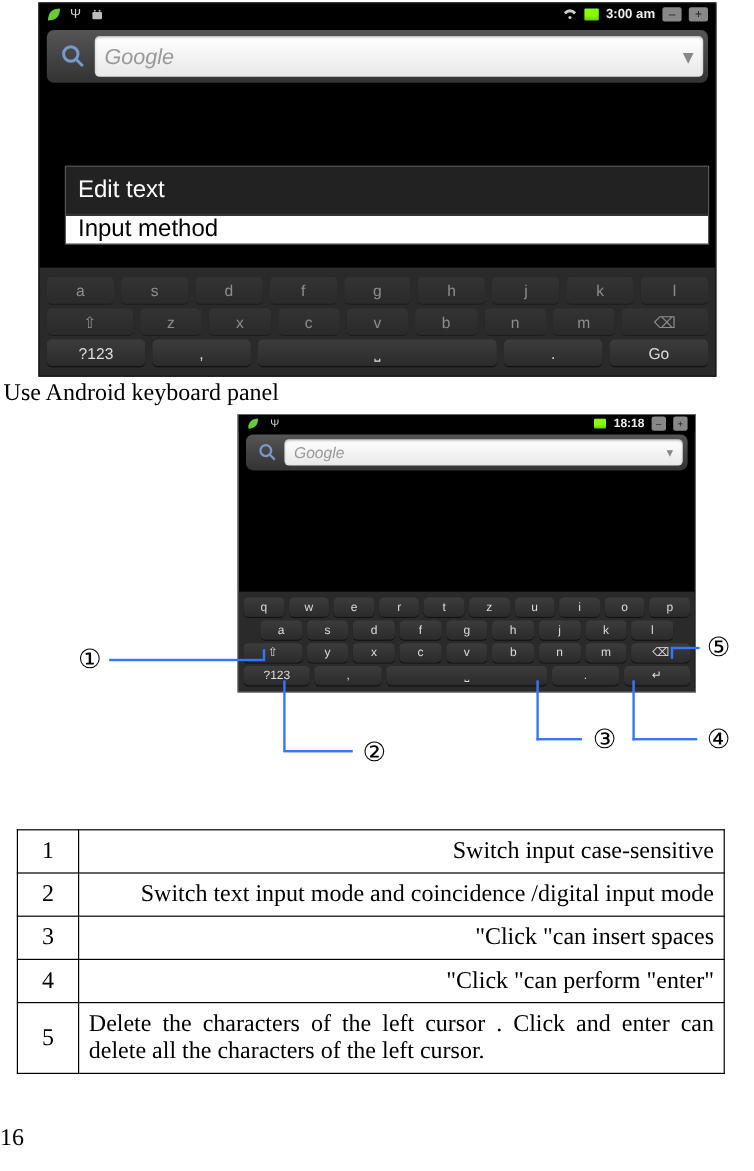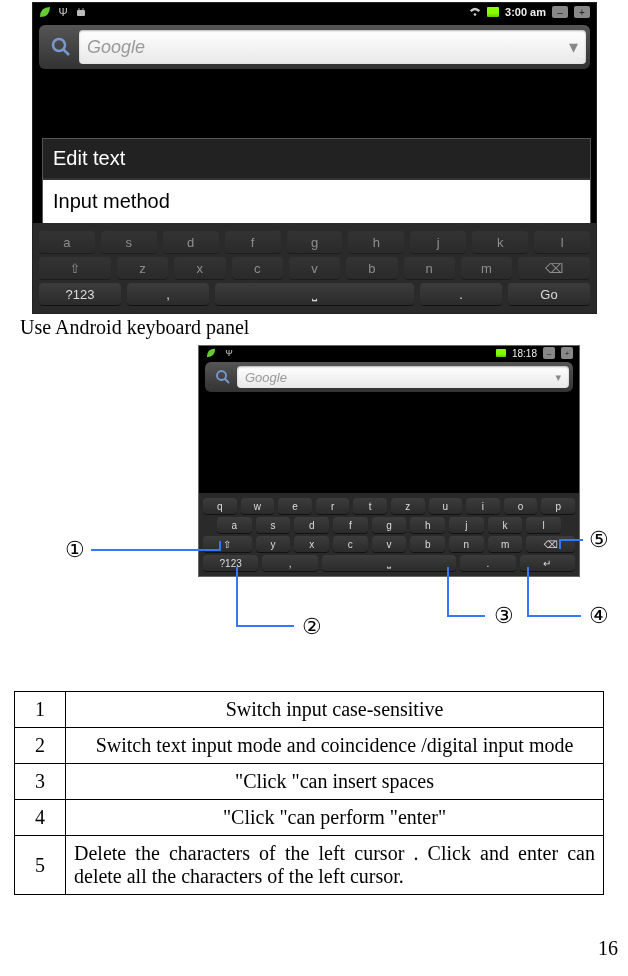--- a/index.html
+++ b/index.html
@@ -6,47 +6,47 @@
 .page{padding:2px 10px 20px 0}
 .shot{width:563px;height:310px;background:#000;margin:0 0 0 32px;position:relative;border:1px solid #222}
 .statusbar{position:absolute;top:0;left:0;right:0;height:18px;background:#000;display:flex;align-items:center;color:#eee;font:11px sans-serif}
 .sb-left{display:flex;gap:6px;padding-left:6px}
 .sb-right{margin-left:auto;display:flex;align-items:center;gap:6px;padding-right:6px}
 .bat{width:12px;height:10px;background:linear-gradient(#8f0 60%,#6c0);border-radius:1px}
 .sb-ico{width:12px;height:12px;display:flex;align-items:center;justify-content:center}
 .search{position:absolute;top:22px;left:6px;right:6px;height:44px;background:linear-gradient(#555,#333);border-radius:6px;display:flex;align-items:center;padding:4px;box-sizing:border-box}
 .search .mag{width:28px;height:28px;margin:0 4px;display:flex;align-items:center;justify-content:center}
 .search .box{flex:1;height:34px;background:linear-gradient(#fff,#e8e8e8);border-radius:4px;display:flex;align-items:center;padding:0 8px;color:#999;font:italic 18px sans-serif;box-shadow:inset 0 1px 2px rgba(0,0,0,.3)}
-.dialog{position:absolute;top:136px;left:10px;right:6px;box-shadow:0 0 0 1px #555}
+.dialog{position:absolute;top:136px;left:22px;right:6px;box-shadow:0 0 0 1px #555}
 .dlg-title{background:#222;color:#fff;font:20px sans-serif;padding:8px 10px;border-bottom:2px solid #333}
-.dlg-item{background:#fff;color:#000;font:20px sans-serif;padding:10px 10px}
+.dlg-item{background:#fff;color:#000;font:20px sans-serif;padding:0 10px}
 .kbd{position:absolute;left:0;right:0;bottom:0;background:#2a2a2a;padding:4px 4px}
 .krow{display:flex;gap:6px;margin:4px 2px;justify-content:center}
 .key{background:linear-gradient(#3c3c3c,#2b2b2b);color:#ddd;border-radius:4px;height:22px;display:flex;align-items:center;justify-content:center;font:13px sans-serif;flex:1;box-shadow:0 1px 0 #111}
 .key.dim{opacity:.55}
 .key.wide{flex:1.4}
 .key.sp{flex:3.4}
-.caption{font:20px "Times New Roman",serif;margin:2px 0 6px 20px}
+.caption{font:20px "Times New Roman",serif;margin:2px 0 6px 3px}
 .fig{position:relative;width:600px;height:310px;margin:0 auto}
 .shot2{position:absolute;left:189px;top:0;width:380px;height:230px;background:#000;border:1px solid #666}
 .shot2 .statusbar{height:14px;font-size:10px}
 .shot2 .search{top:16px;height:30px}
 .shot2 .search .mag{width:20px;height:20px}
 .shot2 .search .box{height:22px;font-size:13px}
 .shot2 .kbd .key{height:16px;font-size:10px}
 .shot2 .kbd{padding:2px}
 .shot2 .krow{gap:4px;margin:3px 2px}
 .call{position:absolute;font:22px sans-serif}
 .line{position:absolute;background:#37f}
 .lineV{width:2px}
 .lineH{height:2px}
 table.desc{border-collapse:collapse;width:590px;margin:36px auto 0;font:20px "Times New Roman",serif}
-table.desc td{border:1px solid #000;padding:6px 8px;vertical-align:middle;text-align:center}
+table.desc td{border:1px solid #000;padding:6px 8px;vertical-align:middle;text-align:right}
 table.desc td:first-child{width:34px;text-align:center}
-.pg{text-align:right;font:20px "Times New Roman",serif;margin-top:42px}
+.pg{text-align:left;font:20px "Times New Roman",serif;margin-top:42px}
 </style>
 </head>
 <body>
 
 <div class="page">
 
   <div class="shot">
     <div class="statusbar">
       <div class="sb-left">
         <span class="sb-ico">
@@ -133,21 +133,21 @@
         <div class="sb-left">
           <span class="sb-ico">
               <svg width="10" height="10" viewBox="0 0 12 12">
                 <path d="M1 11 Q1 1 11 1 Q11 11 1 11" fill="#6c3"></path>
               </svg>
             </span>
           <span class="sb-ico" style="color:#ccc;font-size:9px">Ψ</span>
         </div>
         <div class="sb-right">
           <span class="bat" style="width:10px;height:8px"></span>
-          <span style="font-weight:normal">18:18</span>
+          <span style="font-weight:bold">18:18</span>
           <span class="sb-ico" style="background:#888;border-radius:2px;width:12px;color:#222;font-size:8px">–</span>
           <span class="sb-ico" style="background:#888;border-radius:2px;width:12px;color:#222;font-size:8px">+</span>
         </div>
       </div>
       <div class="search">
         <span class="mag">
             <svg width="18" height="18" viewBox="0 0 24 24">
               <circle cx="10" cy="10" r="6" fill="none" stroke="#79c" stroke-width="2.5"></circle>
               <line x1="14" y1="14" x2="20" y2="20" stroke="#79c" stroke-width="2.5"></line>
             </svg>

